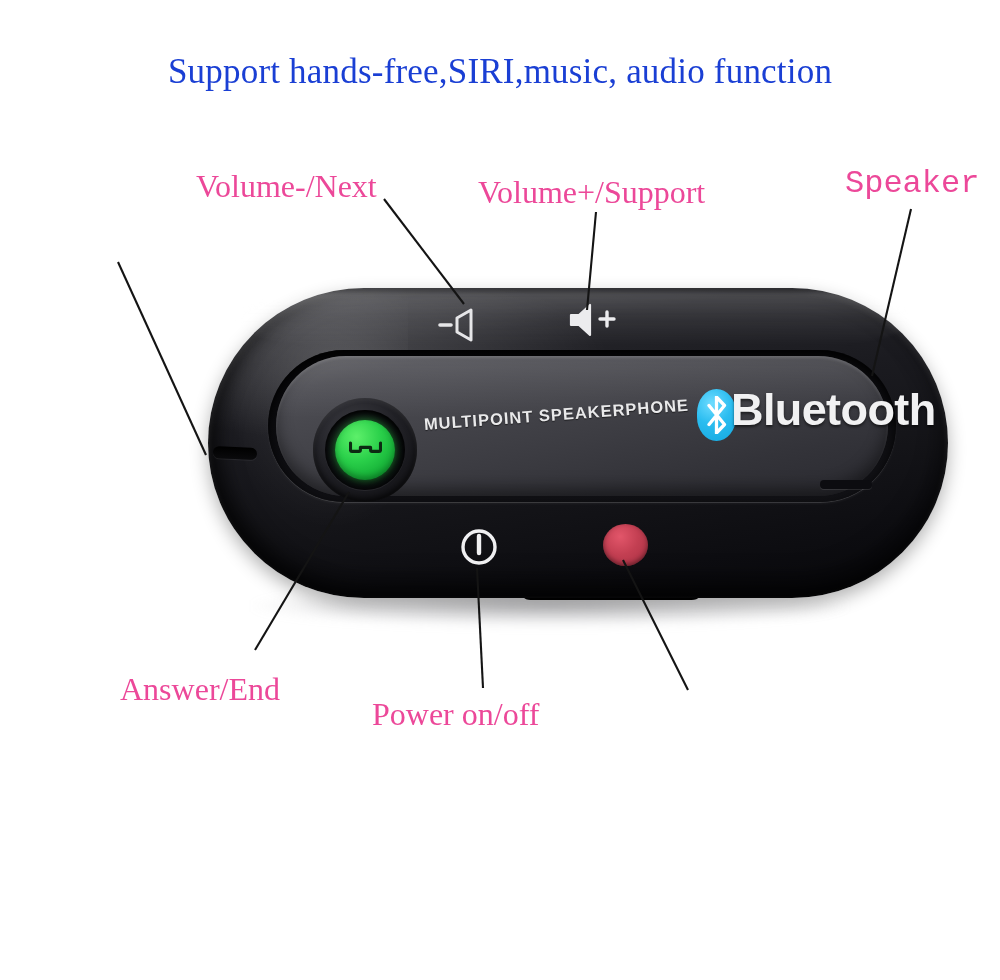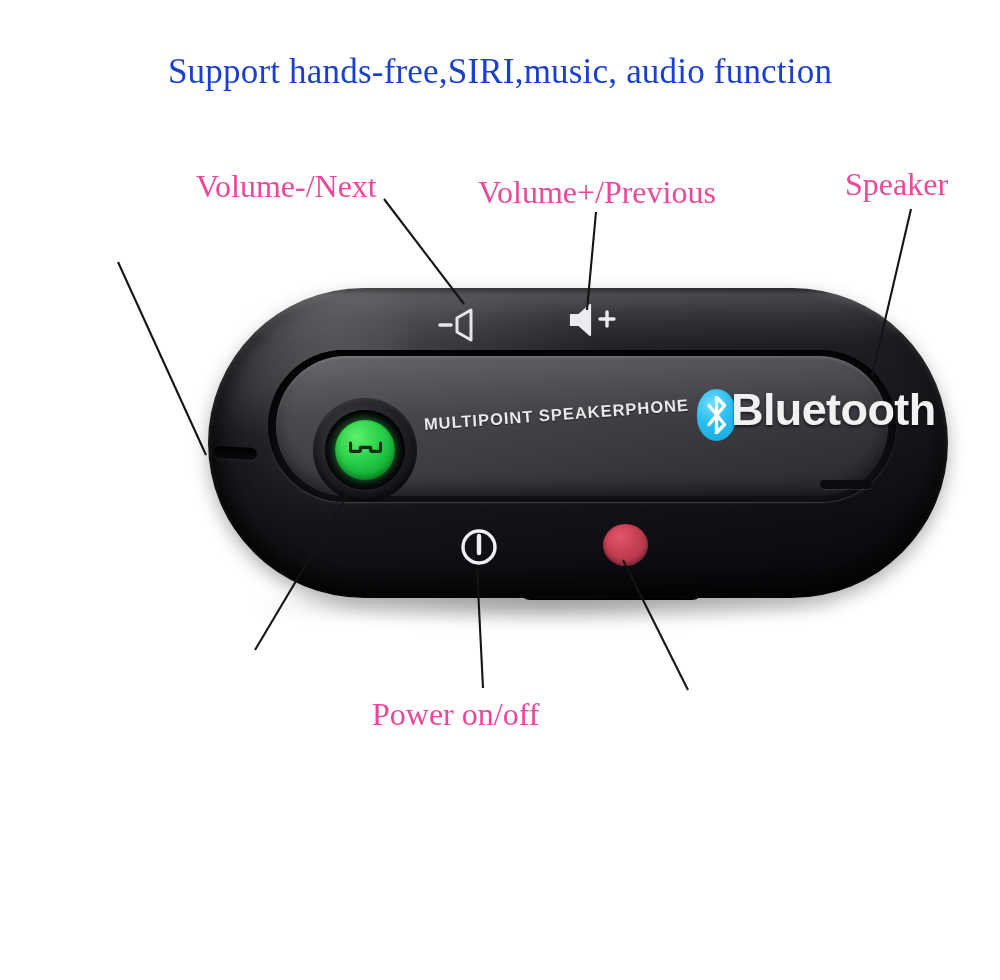--- a/index.html
+++ b/index.html
@@ -418,17 +418,18 @@
     <line x1="118" y1="262" x2="206" y2="455"></line>
     <line x1="384" y1="199" x2="464" y2="304"></line>
     <line x1="596" y1="212" x2="587" y2="310"></line>
     <line x1="911" y1="209" x2="872" y2="376"></line>
     <line x1="349" y1="492" x2="255" y2="650"></line>
     <line x1="477" y1="568" x2="483" y2="688"></line>
     <line x1="623" y1="560" x2="688" y2="690"></line>
   </svg>
 
   <div class="callout" style="left: 196px; top: 170px;">Volume-/Next</div>
-  <div class="callout" style="left: 478px; top: 176px;">Volume+/Previous</div>
-  <div class="callout" style="left: 845px; top: 168px;">Speaker</div>
+  <div class="callout" style="left: 478px; top: 176px;">Volume+/Support</div>
+  <div class="callout" style="left: 845px; top: 168px; font-family: Liberation Mono, monospace;">Speaker</div>
+  <div class="callout" style="left: 120px; top: 673px;">Answer/End</div>
   <div class="callout" style="left: 372px; top: 698px;">Power on/off</div>
 
 </div>
 
 </body></html>

